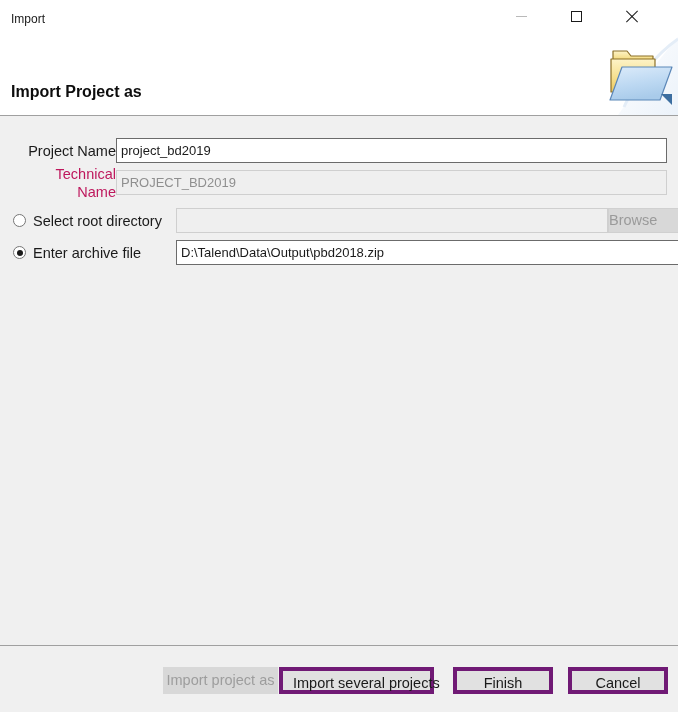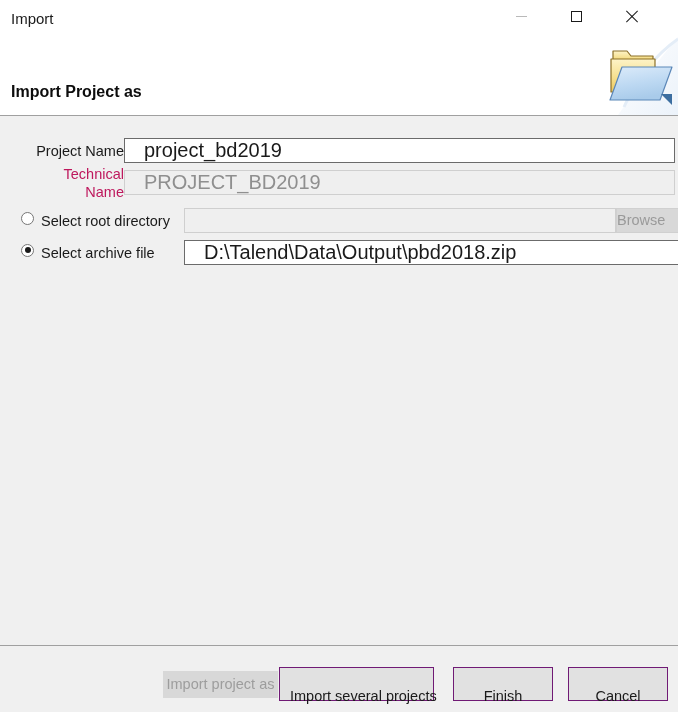--- a/index.html
+++ b/index.html
@@ -30,21 +30,21 @@
     background: #ffffff;
     position: relative;
     flex: 0 0 auto;
     display: flex;
     align-items: center;
   }
   #titlebar-text {
     position: absolute;
     left: 11px;
     top: 10px;
-    font-size: 15px;
+    font-size: 12px;
     color: #1a1a1a;
     line-height: 18px;
   }
   .win-btn {
     position: absolute;
     top: 0;
     width: 46px;
     height: 32px;
     display: flex;
     align-items: center;
@@ -128,21 +128,21 @@
 
   
   #body {
     flex: 1 1 auto;
     position: relative;
     background: #f0f0f0;
   }
 
   .form-row {
     position: absolute;
-    left: 12px;
+    left: 4px;
     right: 0;
     height: 27px;
     display: flex;
     align-items: center;
   }
   #row-project-name   { top: 21px; }
   #row-technical-name { top: 53px; }
   #row-root-dir       { top: 91px; }
   #row-archive        { top: 123px; }
 
@@ -154,20 +154,21 @@
     color: #1a1a1a;
     line-height: 18px;
     flex: 0 0 auto;
   }
   .field-label.muted { color: #be185d; }
 
   .radio-label {
     width: 158px;
     margin-left: 9px;
     display: flex;
+    align-items: center;
     font-size: 14.5px;
     color: #1a1a1a;
     line-height: 18px;
     flex: 0 0 auto;
   }
   .radio-mark {
     width: 13px;
     height: 13px;
     border-radius: 50%;
     border: 1px solid #767676;
@@ -186,24 +187,24 @@
     height: 6px;
     border-radius: 50%;
     background: #1a1a1a;
   }
 
   .text-input {
     height: 25px;
     box-sizing: border-box;
     background: #ffffff;
     border: 1px solid #6b6b6b;
-    font-size: 20px;
+    font-size: 13px;
     color: #1a1a1a;
     line-height: 23px;
-    padding: 0 19px;
+    padding: 0 4px;
     white-space: nowrap;
     overflow: hidden;
     flex: 0 0 auto;
   }
   .text-input.disabled {
     background: #efefef;
     border: 1px solid #cfcfcf;
     color: #8a8a8a;
   }
   .text-input.readonly {
@@ -255,27 +256,27 @@
     position: absolute;
     right: 10px;
     top: 21px;
     display: flex;
     align-items: center;
   }
   .dlg-btn {
     height: 27px;
     box-sizing: border-box;
     background: #e1e1e1;
-    border: 1px solid #701a75;
+    border: 4px solid #701a75;
     font-family: "Liberation Sans", sans-serif;
     font-size: 14.5px;
     color: #1a1a1a;
     line-height: 25px;
     text-align: center;
-    padding: 16px 10px;
+    padding: 0 10px;
     margin-left: 9px;
     white-space: nowrap;
   }
   .dlg-btn.disabled {
     background: #d8d8d8;
     border: 1px solid #d8d8d8;
     color: #9d9d9d;
     margin-left: 0;
   }
   #btn-import-project-as     { width: 115px; padding: 0; }
@@ -356,21 +357,21 @@
         <span class="radio-mark"></span>
         <span>Select root directory</span>
       </label>
       <div class="text-input disabled" id="input-root-dir"></div>
       <button class="browse-btn disabled">Browse</button>
     </div>
 
     <div class="form-row" id="row-archive">
       <label class="radio-label">
         <span class="radio-mark checked"></span>
-        <span>Select archive file</span>
+        <span>Enter archive file</span>
       </label>
       <div class="text-input" id="input-archive">D:\Talend\Data\Output\pbd2018.zip</div>
       <button class="browse-btn focused">Browse</button>
     </div>
 
   </div>
 
   <div id="footer">
     <div id="footer-buttons">
       <button class="dlg-btn disabled" id="btn-import-project-as">Import project as</button>

